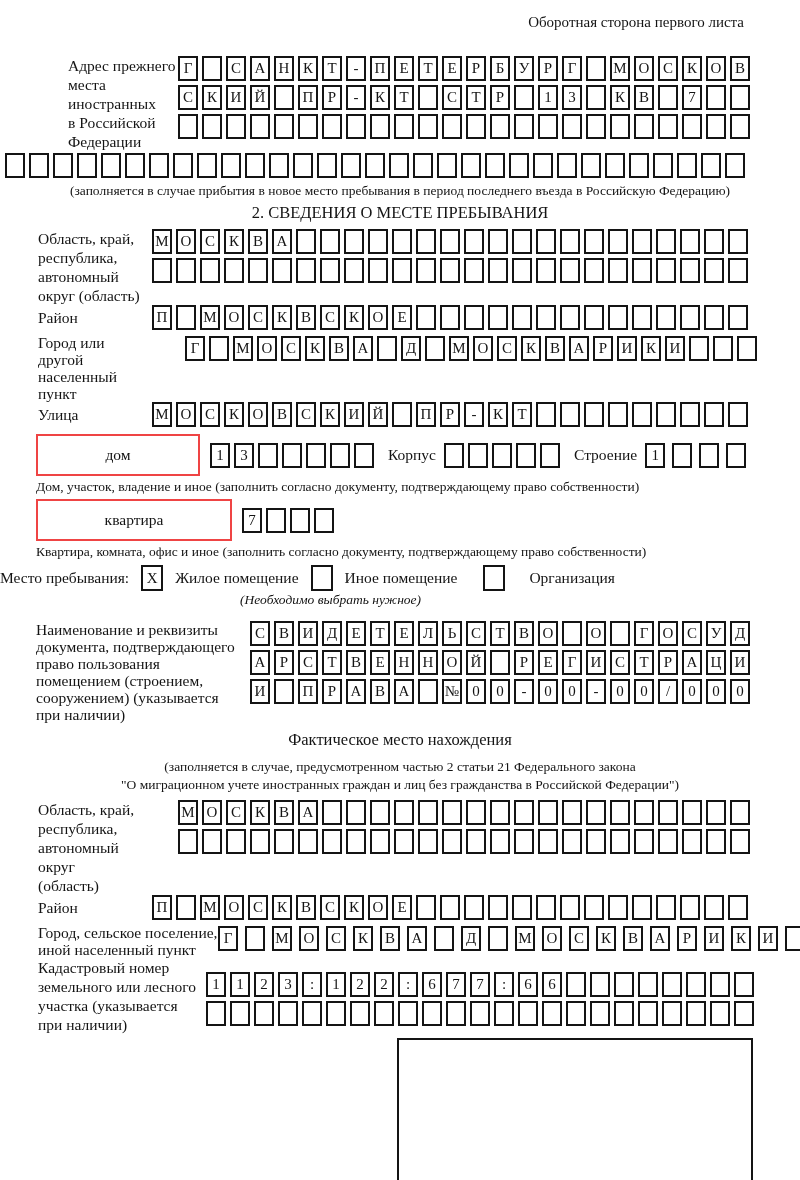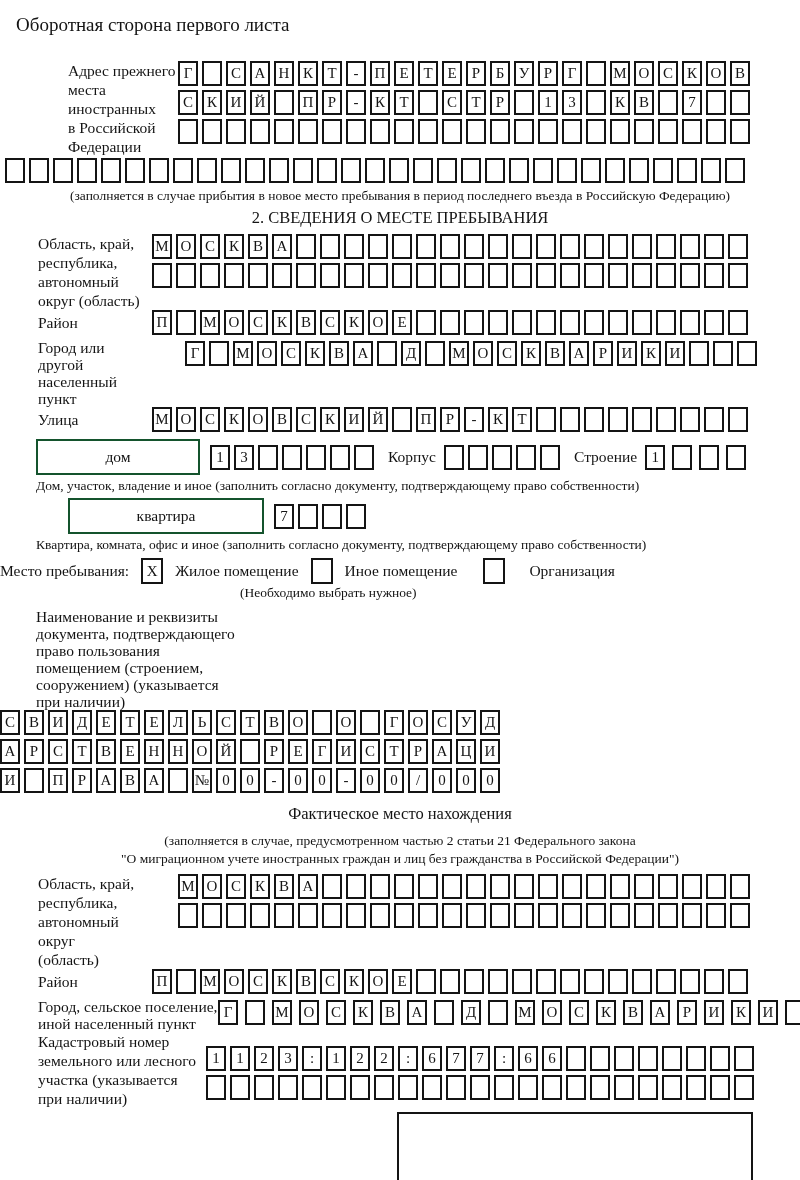--- a/index.html
+++ b/index.html
@@ -4,21 +4,21 @@
 <style>
   * { margin:0; padding:0; box-sizing:border-box; }
   html,body { background:#fff; }
   body {
     width:800px; height:1180px;
     font-family:"Liberation Serif","DejaVu Serif",serif;
     color:#141414;
   }
   .sheet { position:relative; width:800px; height:1180px; padding-top:14px; overflow:hidden; background:#fff; }
 
-  .side-title { padding-right:56px; font-size:19px;padding-left:16px; }
+  .side-title { text-align:right; padding-right:56px; font-size:15px; }
 
   .field { display:flex; align-items:flex-start; }
   .flabel { flex:0 0 auto; font-size:15.5px; line-height:19px; }
   .flabel.single { line-height:25px; }
   .lab-prev  { margin-left:68px; width:110px; }
   .lab-s     { margin-left:38px; width:114px; }
   .lab-tight { line-height:17px; }
   .lab-doc   { margin-left:36px; width:214px; line-height:17px; }
   .lab-wide  { margin-left:38px; width:117px; }
 
@@ -34,36 +34,36 @@
   .full-row { margin-left:5px; margin-top:2px; }
 
   .note { font-size:13.5px; line-height:18px; }
   .note.center { text-align:center; }
   .note.left36 { margin-left:36px; }
 
   .h-section { text-align:center; font-weight:normal; font-size:16.5px; line-height:21px; margin-top:2px; margin-bottom:6px; }
 
   .inline-row { display:flex; align-items:center; margin-left:36px; margin-top:3px; margin-bottom:2px; }
   .titled-box {
-    border:2px solid #14532d; height:36px;
+    border:2px solid #ef4444; height:42px;
     display:flex; align-items:center; justify-content:center;
     font-size:15.5px; flex:0 0 auto;
   }
   .box-dom { width:164px; margin-right:10px; }
-  .box-kv  { width:196px; margin-right:10px;margin-left:32px; }
+  .box-kv  { width:196px; margin-right:10px; }
   .grp-label { font-size:15.5px; margin:0 8px 0 14px; }
   .inline-cells { display:flex; gap:4px; }
   .inline-cells.spread { gap:7px; }
 
   .mesto { display:flex; align-items:center; margin-top:4px; gap:12px; font-size:15.5px; }
   .checkbox { display:flex; }
   .checkbox .cell { width:22px; height:26px; }
-  .mesto-note { margin-left:240px; margin-bottom:6px; }
-
-  .doc-field { margin-top:6px;flex-direction:column; }
+  .mesto-note { margin-left:240px; margin-bottom:12px;font-style:italic; }
+
+  .doc-field { margin-top:6px; }
 
   .fact-note { margin-top:2px; }
 
   .kad-rows { margin-top:14px; }
 
   .stamp-wrap { margin-left:365px; margin-top:4px; width:420px; text-align:center; }
   .stamp-box { width:356px; height:166px; border:2px solid #141414; margin:0 auto 8px auto; background:#fff; }
   .stamp-caption { font-size:14.5px; line-height:18.5px; }
 </style>
 </head>

